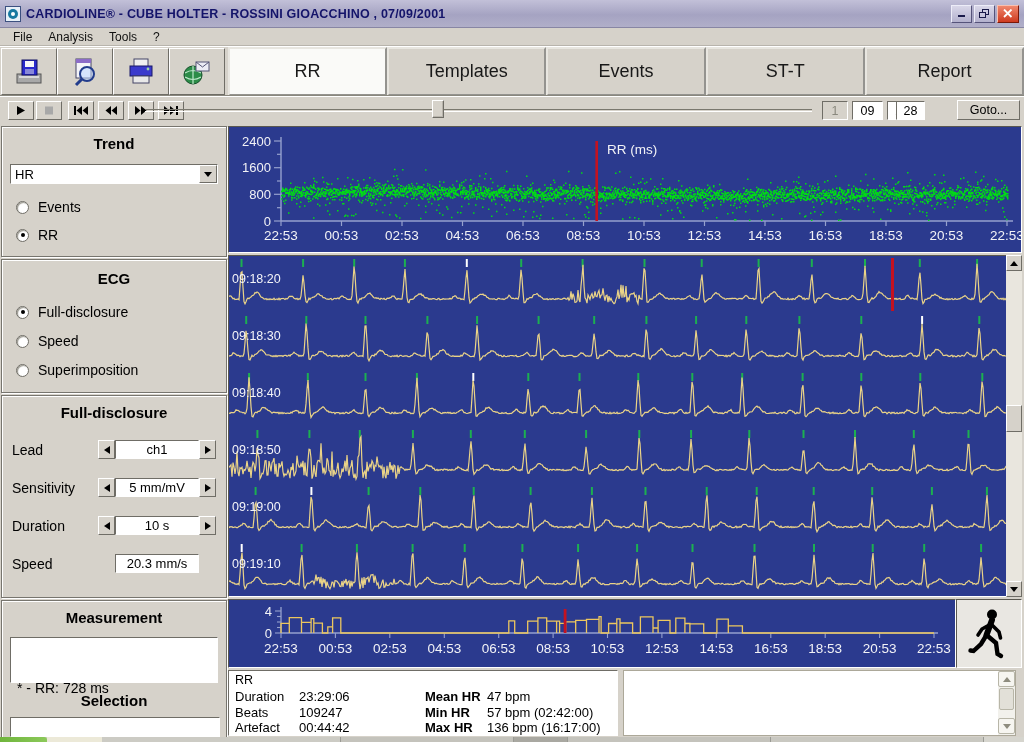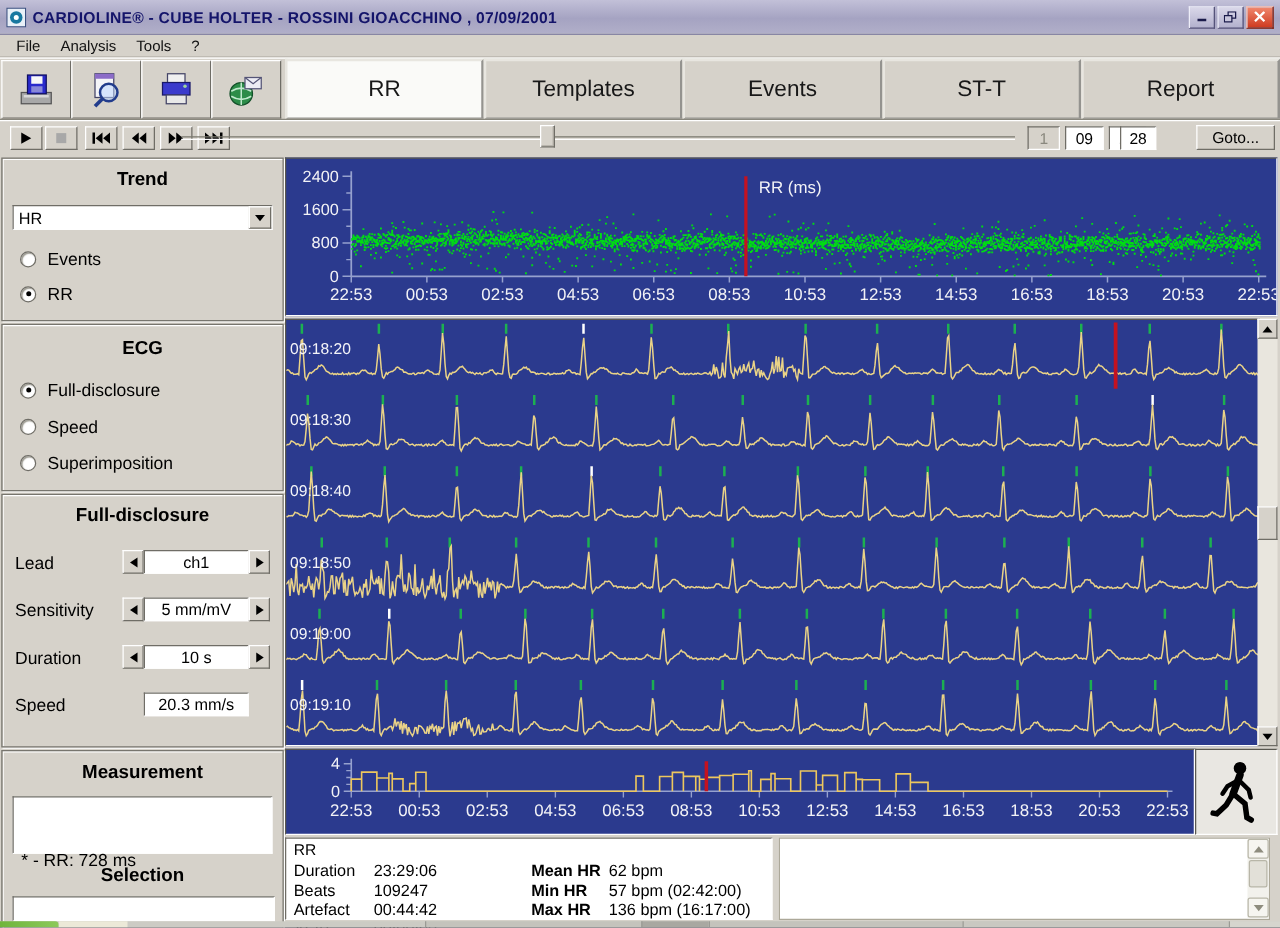--- a/index.html
+++ b/index.html
@@ -587,21 +587,21 @@
             <span class="ival">00:44:42</span>
           </div>
           <div class="info-row">
             <span class="ilabel">AFIB</span>
             <span class="ival">00:00:00</span>
           </div>
         </div>
       <div class="info-col c2" id="info-col2">
           <div class="info-row">
             <span class="ilabel">Mean HR</span>
-            <span class="ival">62 bpm</span>
+            <span class="ival">47 bpm</span>
           </div>
           <div class="info-row">
             <span class="ilabel">Min HR</span>
             <span class="ival">57 bpm (02:42:00)</span>
           </div>
           <div class="info-row">
             <span class="ilabel">Max HR</span>
             <span class="ival">136 bpm (16:17:00)</span>
           </div>
         </div>

